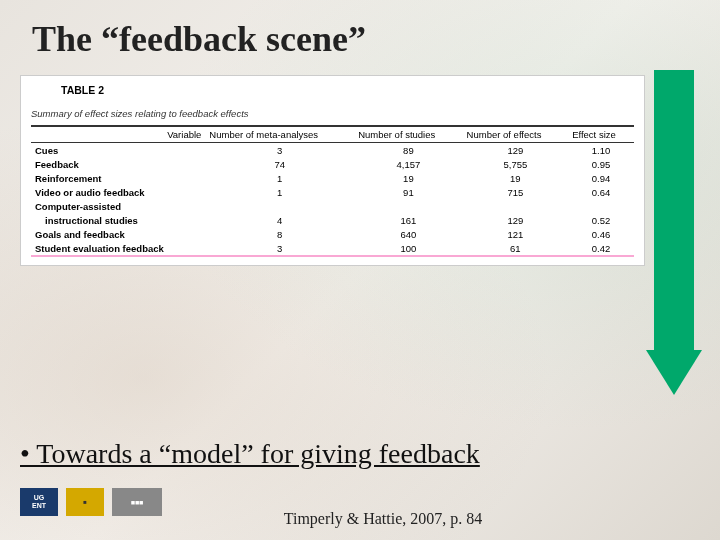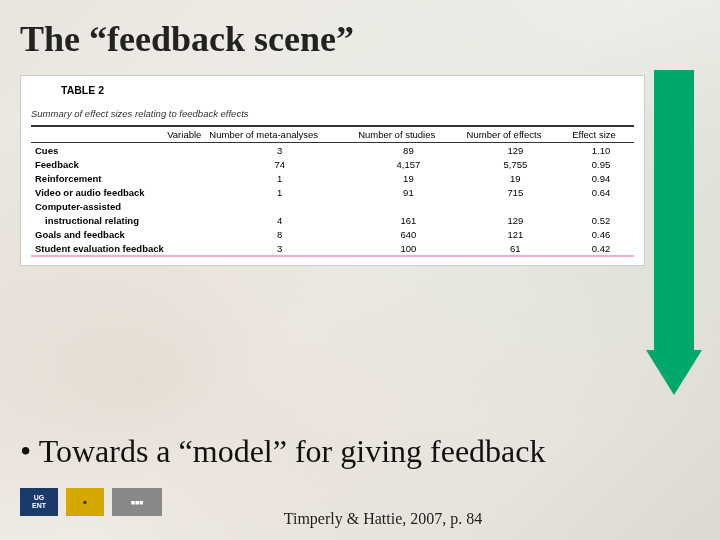--- a/index.html
+++ b/index.html
@@ -26,21 +26,21 @@
       top: 0; right: 0; bottom: 0; left: 0;
       background:
         radial-gradient(ellipse at 80% 30%, rgba(180,210,190,0.3) 0%, transparent 50%),
         radial-gradient(ellipse at 20% 70%, rgba(200,180,160,0.3) 0%, transparent 50%);
       pointer-events: none;
     }
 
     .slide-title {
       position: absolute;
       top: 18px;
-      left: 20px;
+      left: 32px;
       font-size: 36px;
       font-weight: bold;
       color: #222;
       font-family: 'Times New Roman', Times, serif;
     }
 
     
     .arrow-container {
       position: absolute;
       right: 18px;
@@ -132,23 +132,24 @@
     .indented {
       padding-left: 14px !important;
     }
 
     
     .bullet-section {
       position: absolute;
       bottom: 70px;
       left: 20px;
       right: 80px;
-      font-size: 32px;
+      font-size: 28px;
       font-family: 'Times New Roman', Times, serif;
       color: #111;
+      text-decoration: underline;
     }
 
     
     .footer {
       position: absolute;
       bottom: 12px;
       left: 0;
       right: 0;
       display: flex;
       align-items: center;
@@ -272,21 +273,21 @@
             <td>0.64</td>
           </tr>
           <tr>
             <td class="col-variable">Computer-assisted</td>
             <td></td>
             <td></td>
             <td></td>
             <td></td>
           </tr>
           <tr>
-            <td class="col-variable indented">instructional relating</td>
+            <td class="col-variable indented">instructional studies</td>
             <td>4</td>
             <td>161</td>
             <td>129</td>
             <td>0.52</td>
           </tr>
           <tr>
             <td class="col-variable">Goals and feedback</td>
             <td>8</td>
             <td>640</td>
             <td>121</td>

